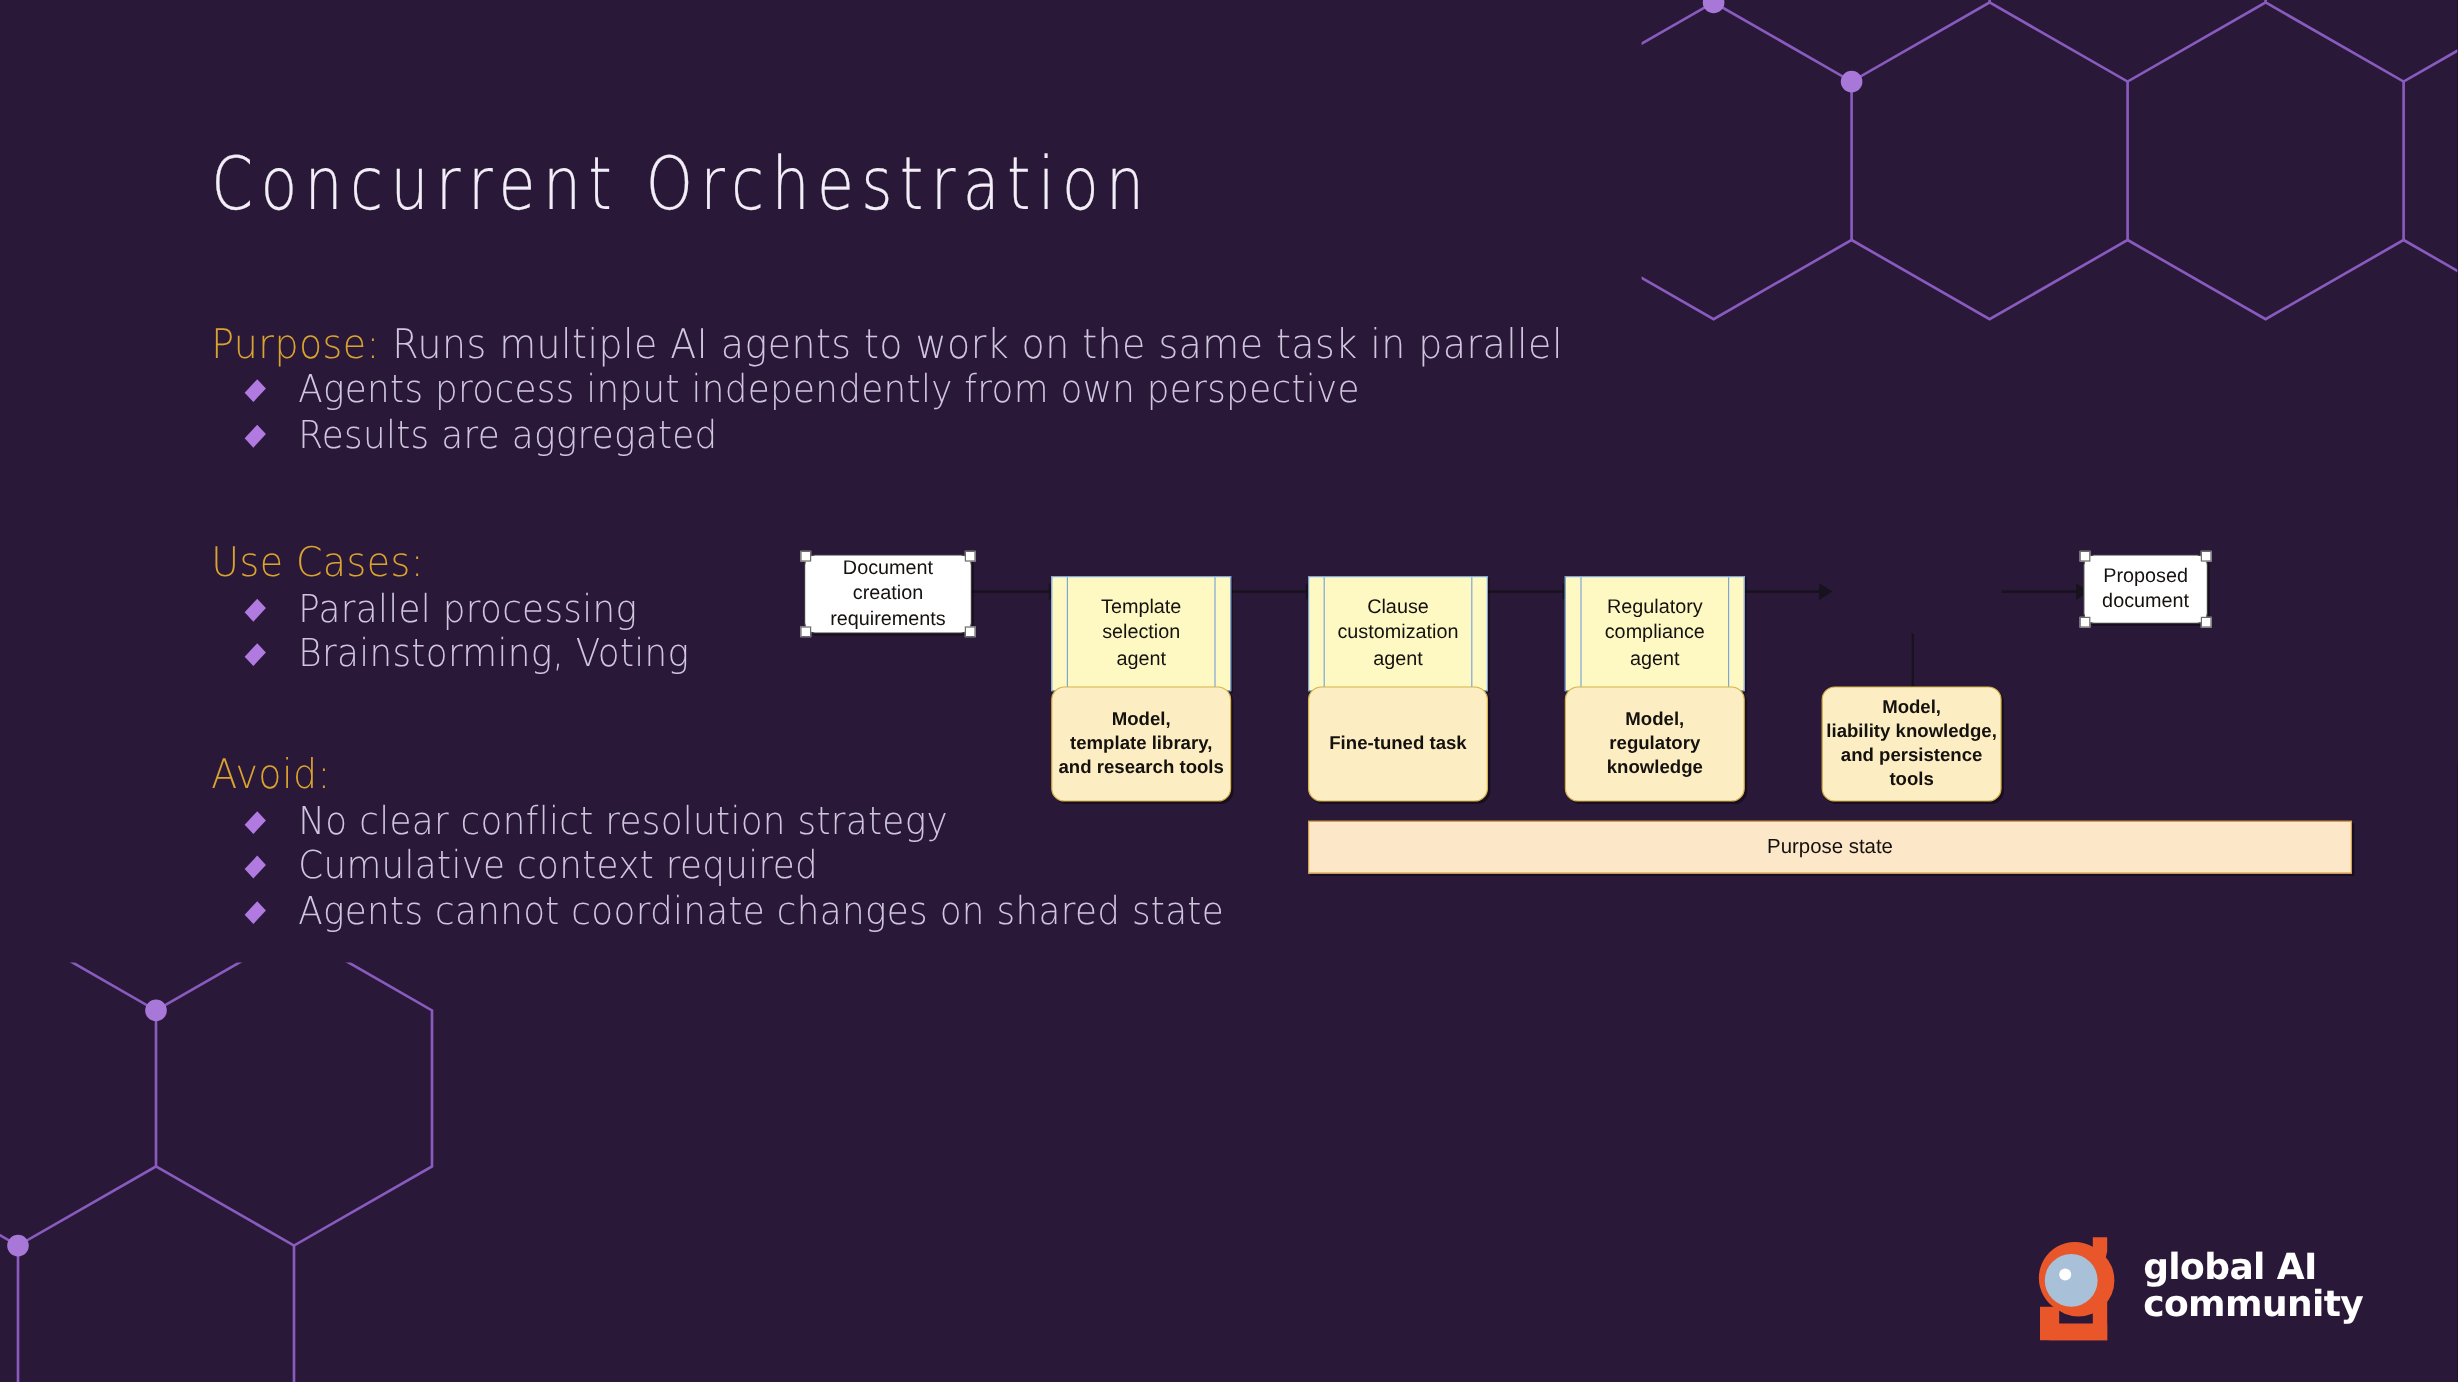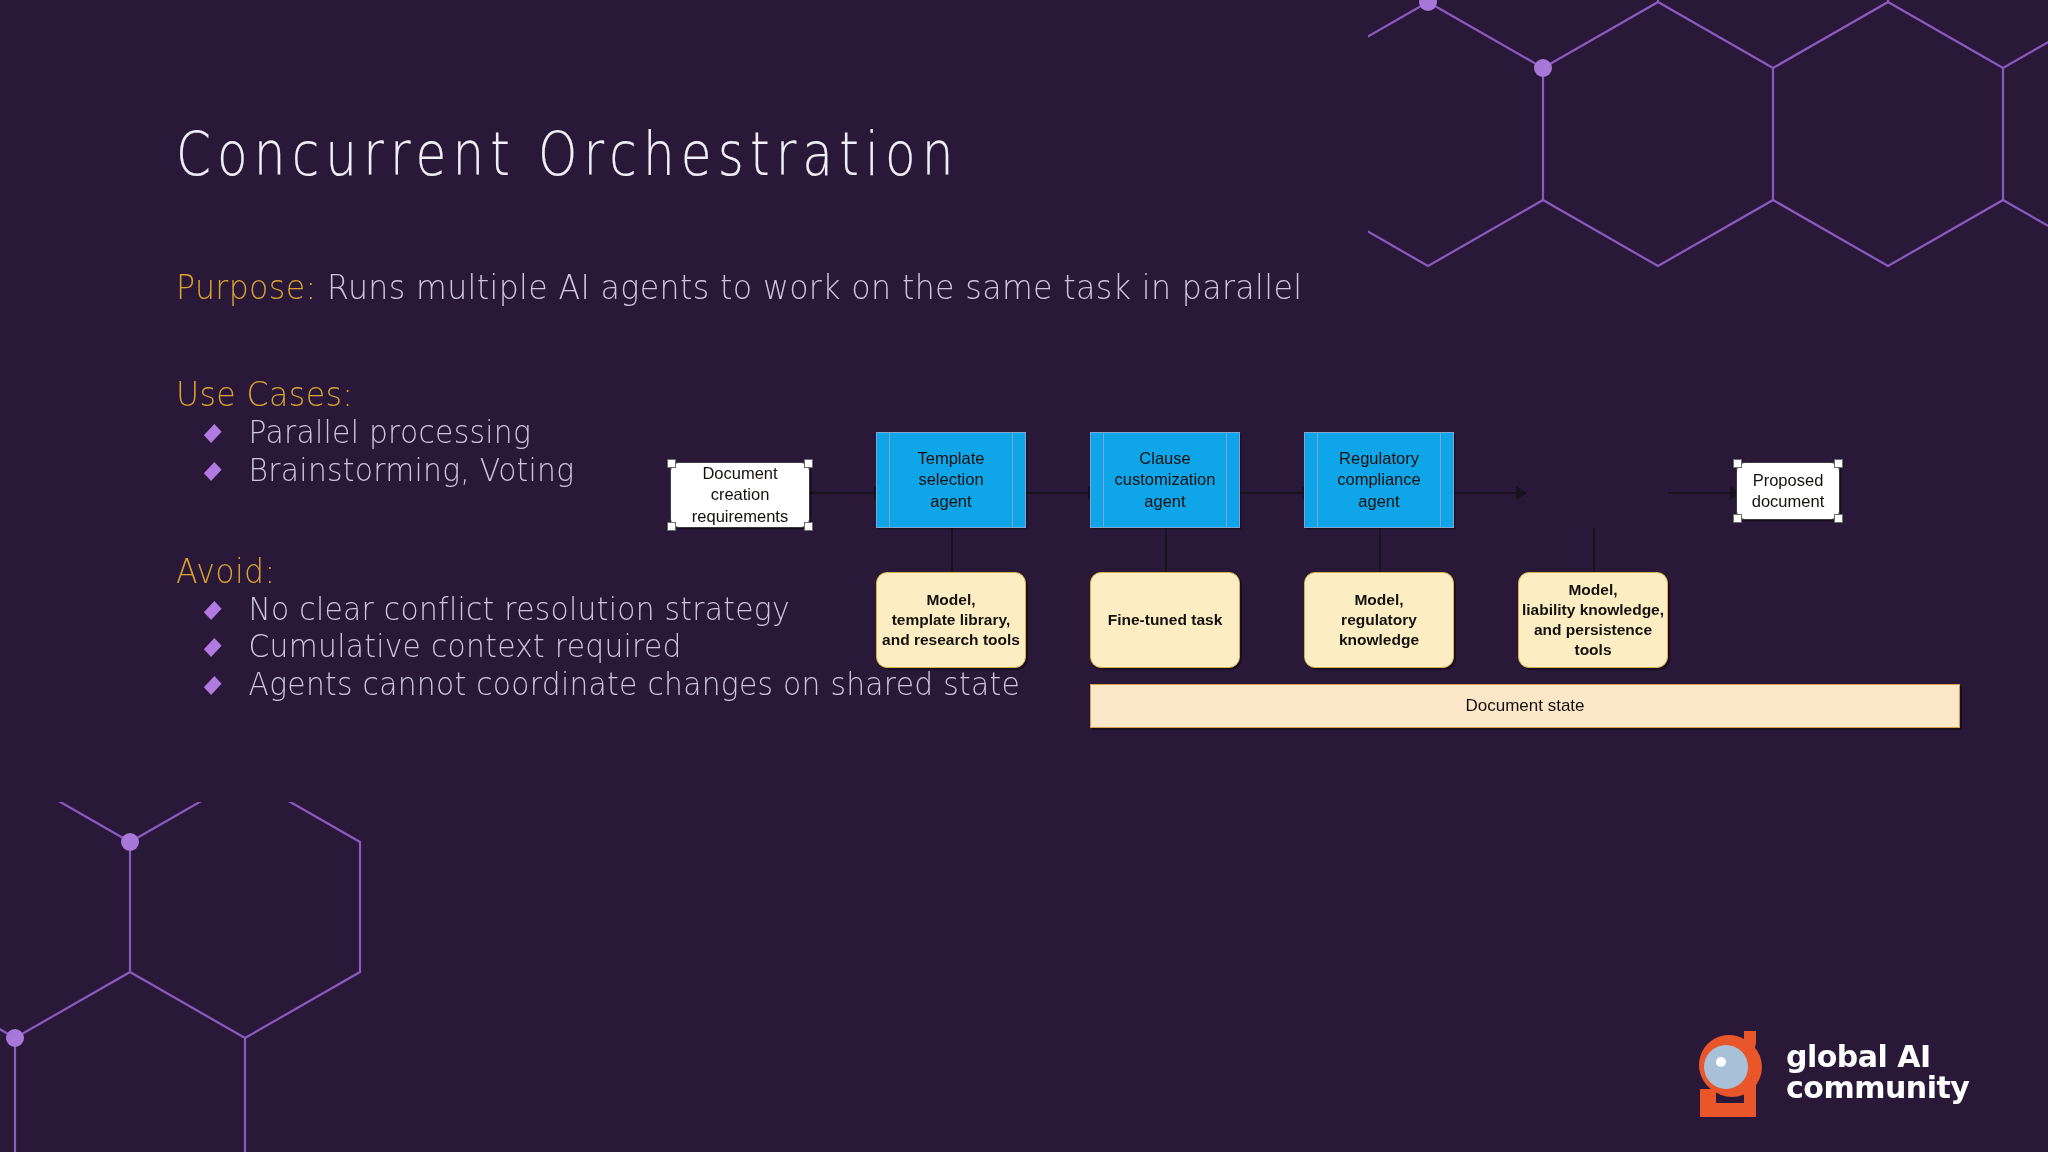--- a/index.html
+++ b/index.html
@@ -151,23 +151,24 @@
     background: #ffffff;
     border: 1px solid #6b6b6b;
   }
   .term .c1 { left: -4px; top: -4px; }
   .term .c2 { right: -4px; top: -4px; }
   .term .c3 { left: -4px; bottom: -4px; }
   .term .c4 { right: -4px; bottom: -4px; }
 
   
   .agent {
-    background: #0ea5e9;
+    background: #fef9c3;
     border: 1.2px solid #7ea6d4;
     box-shadow: 1.5px 1.5px 0 rgba(0,0,0,0.35);
+    margin-top: 48px;
   }
   .agent::before, .agent::after {
     content: "";
     position: absolute;
     top: 0; bottom: 0;
     width: 1.2px;
     background: #7ea6d4;
   }
   .agent::before { left: 12px; }
   .agent::after  { right: 12px; }
@@ -247,20 +248,30 @@
 
   <div class="title">Concurrent Orchestration</div>
 
   <div class="text-col">
 
     <div class="lead">
       <span class="key">Purpose:</span>
       <span>Runs multiple AI agents to work on the same task in parallel</span>
     </div>
 
+    <ul class="bullets">
+      <li>
+        <span class="dia"></span>
+        <span>Agents process input independently from own perspective</span>
+      </li>
+      <li>
+        <span class="dia"></span>
+        <span>Results are aggregated</span>
+      </li>
+    </ul>
 
     <div class="gap-a"></div>
 
     <div class="section-head">Use Cases:</div>
     <ul class="bullets">
       <li>
         <span class="dia"></span>
         <span>Parallel processing</span>
       </li>
       <li>
@@ -349,21 +360,21 @@
 
     <div class="node res" style="left:696px; top:140px; width:150px; height:96px;">
       <span class="lbl">Model,<br>regulatory knowledge</span>
     </div>
 
     <div class="node res" style="left:910px; top:140px; width:150px; height:96px;">
       <span class="lbl">Model,<br>liability knowledge,<br>and persistence tools</span>
     </div>
 
     <div class="node statebar" style="left:482px; top:252px; width:870px; height:44px;">
-      <span class="lbl">Document state</span>
+      <span class="lbl">Purpose state</span>
     </div>
   </div>
 
   <div id="logo">
     <svg class="mark" viewBox="0 0 86 90">
       <path d="M 70 16 L 70 4 L 58 4 L 58 12
                A 30 30 0 1 0 58 64
                L 58 78 L 22 78 L 22 90 L 70 90 L 70 34
                A 30 30 0 0 1 70 16 Z" fill="#e8562a"></path>
       <path d="M 46 10 A 30 30 0 1 0 46 70 A 30 30 0 1 0 46 10 Z" fill="#e8562a"></path>

